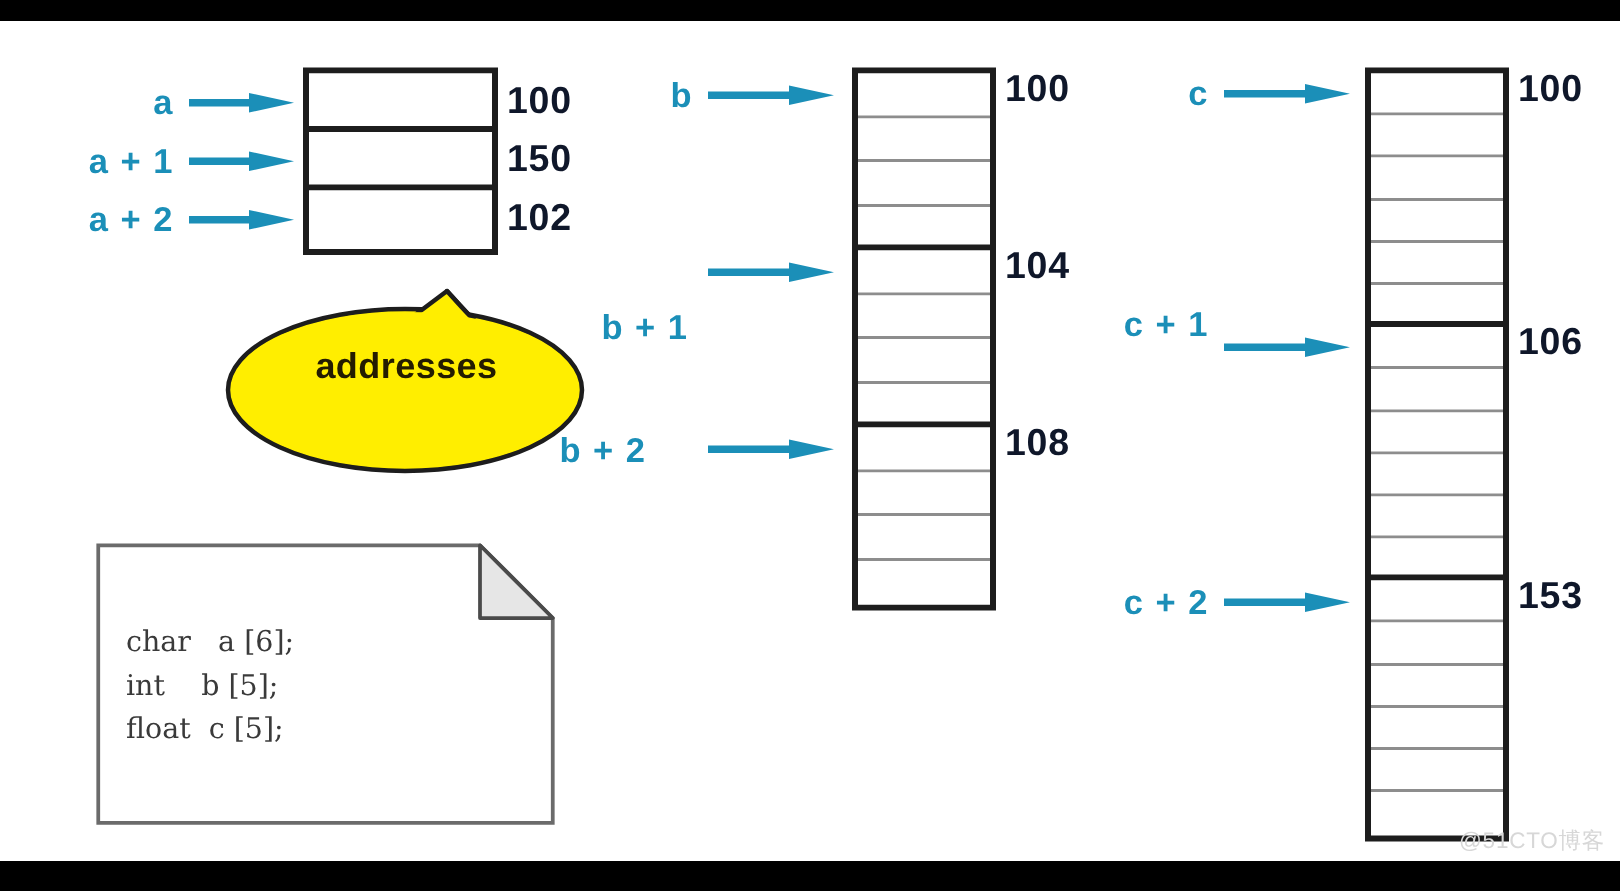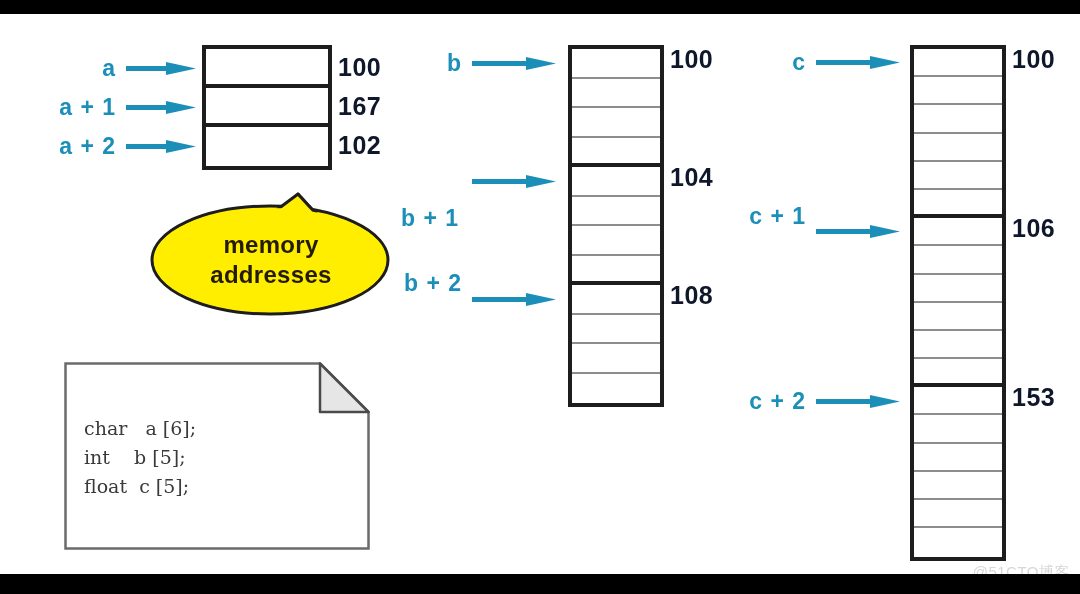--- a/index.html
+++ b/index.html
@@ -114,21 +114,21 @@
     line-height: 29px;
     color: #3a3a3a;
     white-space: pre;
   }
   .code-line { white-space: pre; }
 
   
   #watermark {
     position: absolute;
     right: 10px;
-    bottom: 12px;
+    bottom: 24px;
     color: #d7d7d7;
     font-size: 15px;
     letter-spacing: 0.5px;
   }
 </style>
 </head>
 <body>
 
 <div id="stage">
 
@@ -148,21 +148,21 @@
       </div>
       <div class="ptr-label" style="left: -4px; width: 120px; top: 54.5px;">a</div>
       <div class="addr" style="left: 338px; top: 52.5px;">100</div>
       <div class="arrow" style="left: 126px; top: 98.5px; width: 70px;">
         <svg width="70" height="18" viewBox="0 0 70 18" xmlns="http://www.w3.org/2000/svg">
           <rect x="0" y="6" width="42" height="5" fill="#1b8fb8"></rect>
           <path d="M 40 2 L 70 8.5 L 40 15 Z" fill="#1b8fb8"></path>
         </svg>
       </div>
       <div class="ptr-label" style="left: -4px; width: 120px; top: 93.5px;">a + 1</div>
-      <div class="addr" style="left: 338px; top: 91.5px;">167</div>
+      <div class="addr" style="left: 338px; top: 91.5px;">150</div>
       <div class="arrow" style="left: 126px; top: 137.5px; width: 70px;">
         <svg width="70" height="18" viewBox="0 0 70 18" xmlns="http://www.w3.org/2000/svg">
           <rect x="0" y="6" width="42" height="5" fill="#1b8fb8"></rect>
           <path d="M 40 2 L 70 8.5 L 40 15 Z" fill="#1b8fb8"></path>
         </svg>
       </div>
       <div class="ptr-label" style="left: -4px; width: 120px; top: 132.5px;">a + 2</div>
       <div class="addr" style="left: 338px; top: 130.5px;">102</div>
       <div class="column" style="left: 568px; top: 45px; width: 96px; height: 362px;">
         <div class="cell" style="height: 29.5px;"></div>
@@ -193,21 +193,21 @@
         </svg>
       </div>
       <div class="ptr-label" style="left: 339px; width: 120px; top: 167.75px; margin-top: 37px;">b + 1</div>
       <div class="addr" style="left: 670px; top: 163px;">104</div>
       <div class="arrow" style="left: 472px; top: 290.75px; width: 84px;">
         <svg width="84" height="18" viewBox="0 0 84 18" xmlns="http://www.w3.org/2000/svg">
           <rect x="0" y="6" width="56" height="5" fill="#1b8fb8"></rect>
           <path d="M 54 2 L 84 8.5 L 54 15 Z" fill="#1b8fb8"></path>
         </svg>
       </div>
-      <div class="ptr-label" style="left: 342px; width: 120px; top: 270px;">b + 2</div>
+      <div class="ptr-label" style="left: 342px; width: 120px; top: 287px; text-align: center;">b + 2</div>
       <div class="addr" style="left: 670px; top: 281px;">108</div>
       <div class="column" style="left: 910px; top: 45px; width: 96px; height: 515.6px;">
         <div class="cell" style="height: 28.2px;"></div>
         <div class="cell" style="height: 28.2px;"></div>
         <div class="cell" style="height: 28.2px;"></div>
         <div class="cell" style="height: 28.2px;"></div>
         <div class="cell" style="height: 28.2px;"></div>
         <div class="cell thick" style="height: 28.2px;"></div>
         <div class="cell" style="height: 28.2px;"></div>
         <div class="cell" style="height: 28.2px;"></div>
@@ -255,21 +255,20 @@
                C 186 68, 178 74, 172 82
                L 150 60 Z" fill="#ffee00" stroke="#1d1d1d" stroke-width="3" stroke-linejoin="round"></path>
       <ellipse cx="122" cy="92" rx="118" ry="54" fill="#ffee00" stroke="#1d1d1d" stroke-width="3"></ellipse>
       <path d="M 150 26
                C 168 46, 176 56, 196 64
                C 176 70, 162 80, 154 92
                C 146 72, 132 58, 118 50 Z" fill="#ffee00" stroke="#1d1d1d" stroke-width="3" stroke-linejoin="round"></path>
       <ellipse cx="122" cy="92" rx="116" ry="52" fill="#ffee00" stroke="none"></ellipse>
     </svg>
     <div class="callout-text">
-      <div>memory</div>
       <div>addresses</div>
     </div>
   </div>
 
   <div id="code-note">
     <svg width="306" height="188" viewBox="0 0 306 188" xmlns="http://www.w3.org/2000/svg">
       <path d="M 1.5 1.5 L 256 1.5 L 304.5 50 L 304.5 186.5 L 1.5 186.5 Z" fill="#ffffff" stroke="#6b6b6b" stroke-width="2.5"></path>
       <path d="M 256 1.5 L 304.5 50 L 256 50 Z" fill="#e6e6e6" stroke="#4a4a4a" stroke-width="2.5" stroke-linejoin="round"></path>
     </svg>
     <div class="code-lines"><div class="code-line">char   a [6];</div><div class="code-line">int    b [5];</div><div class="code-line">float  c [5];</div></div>

